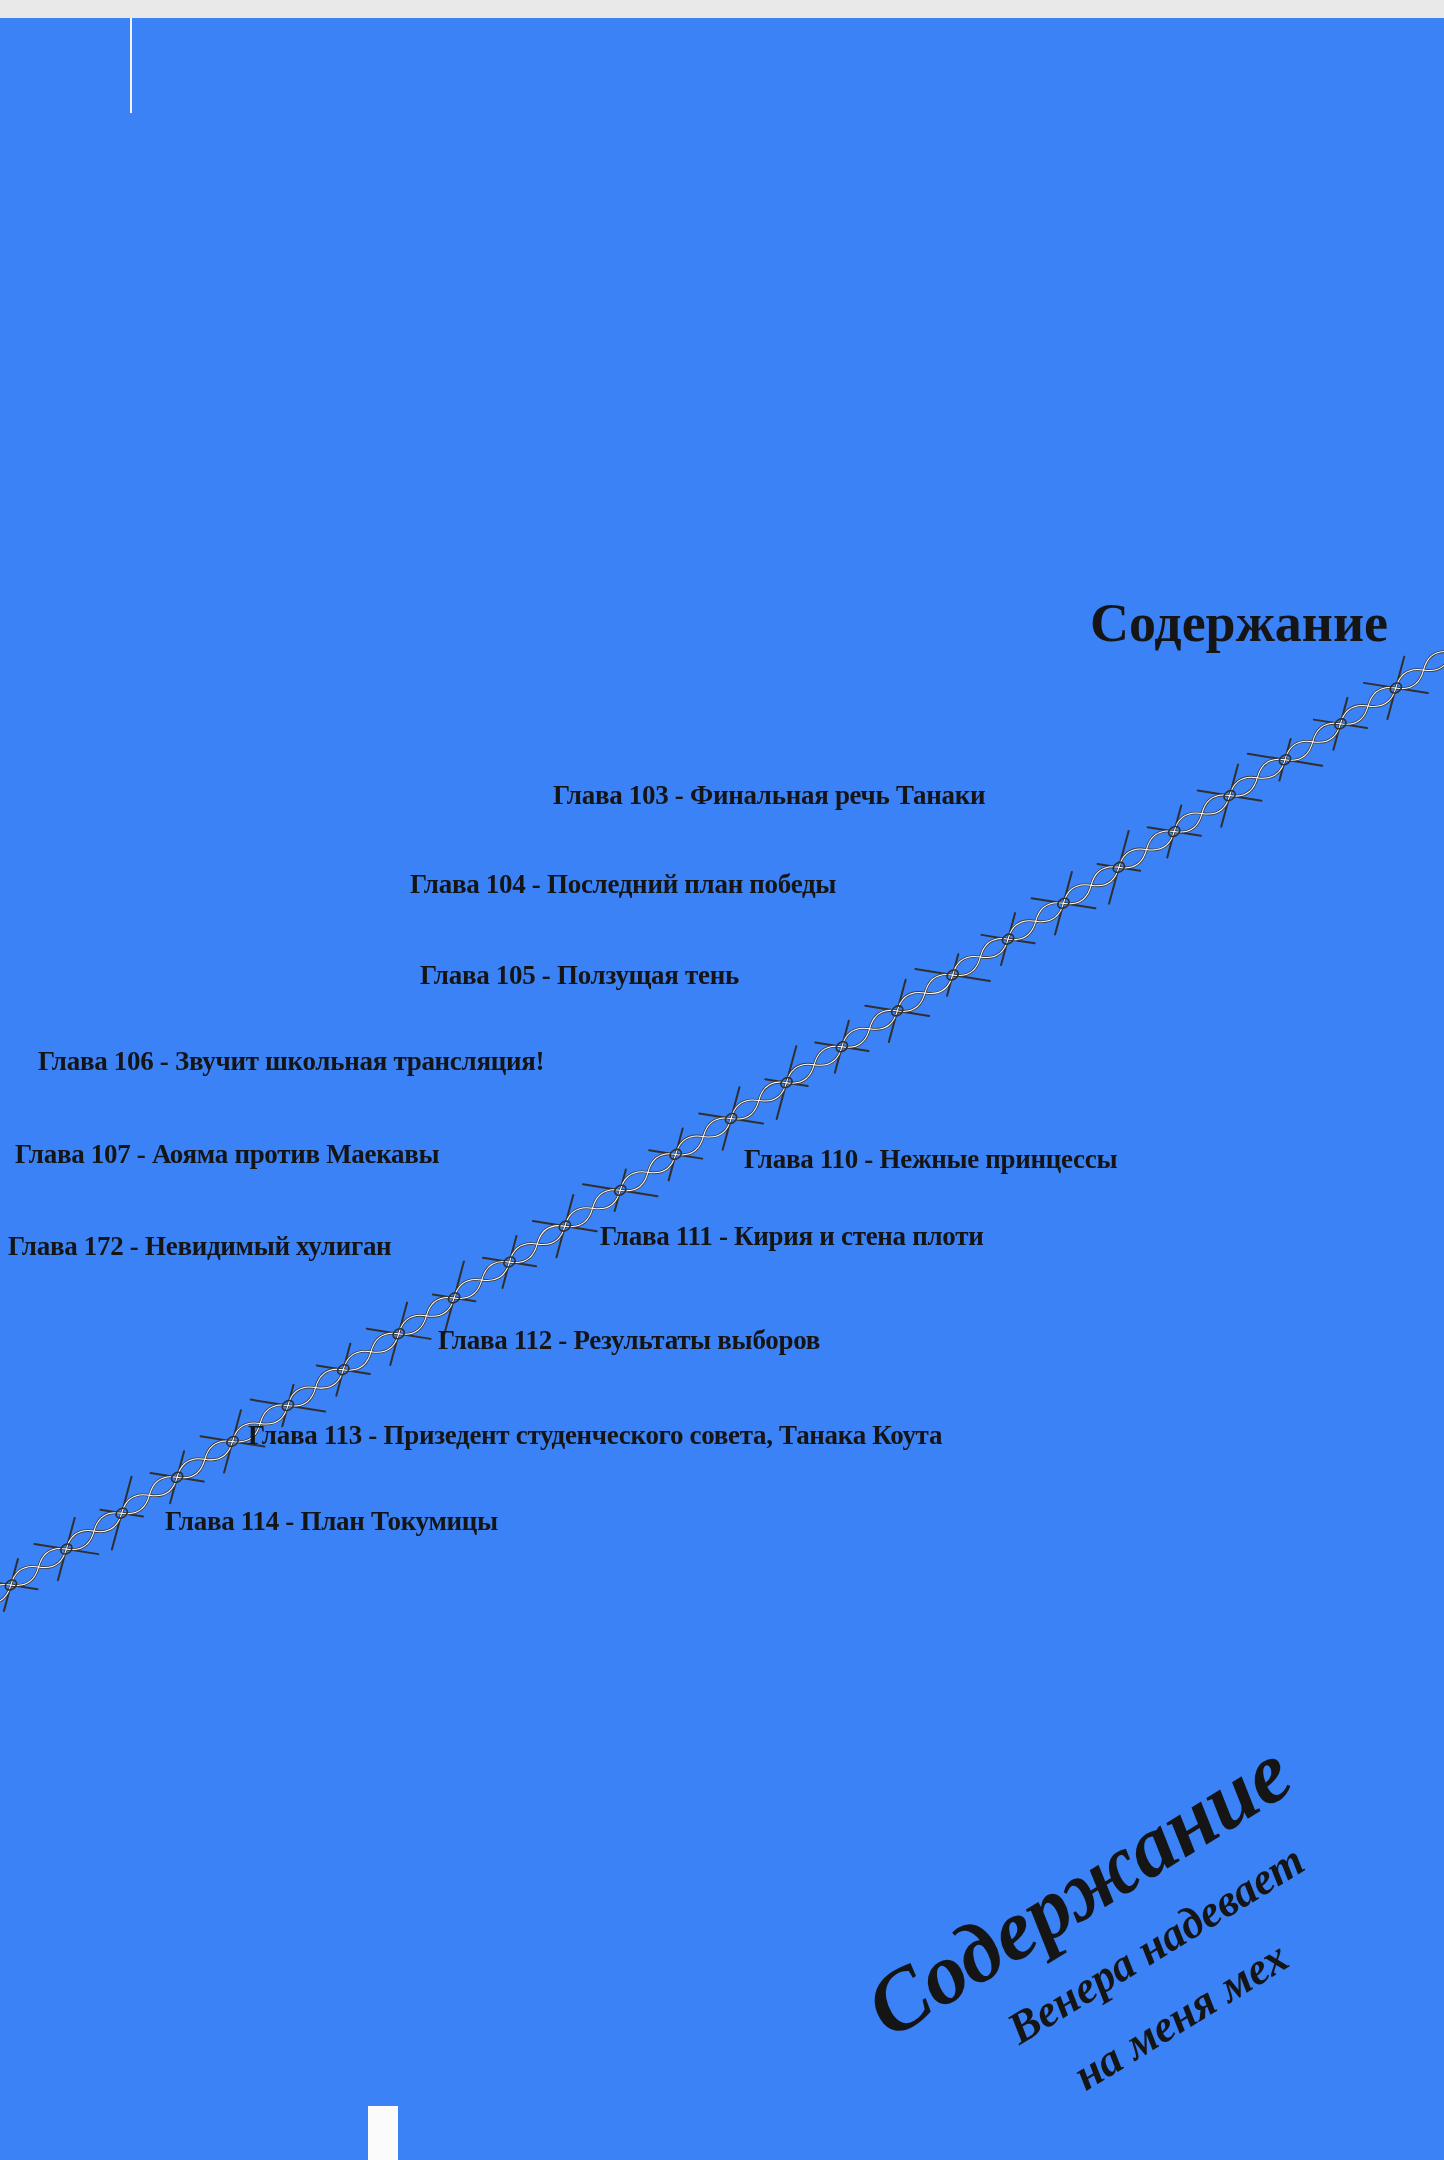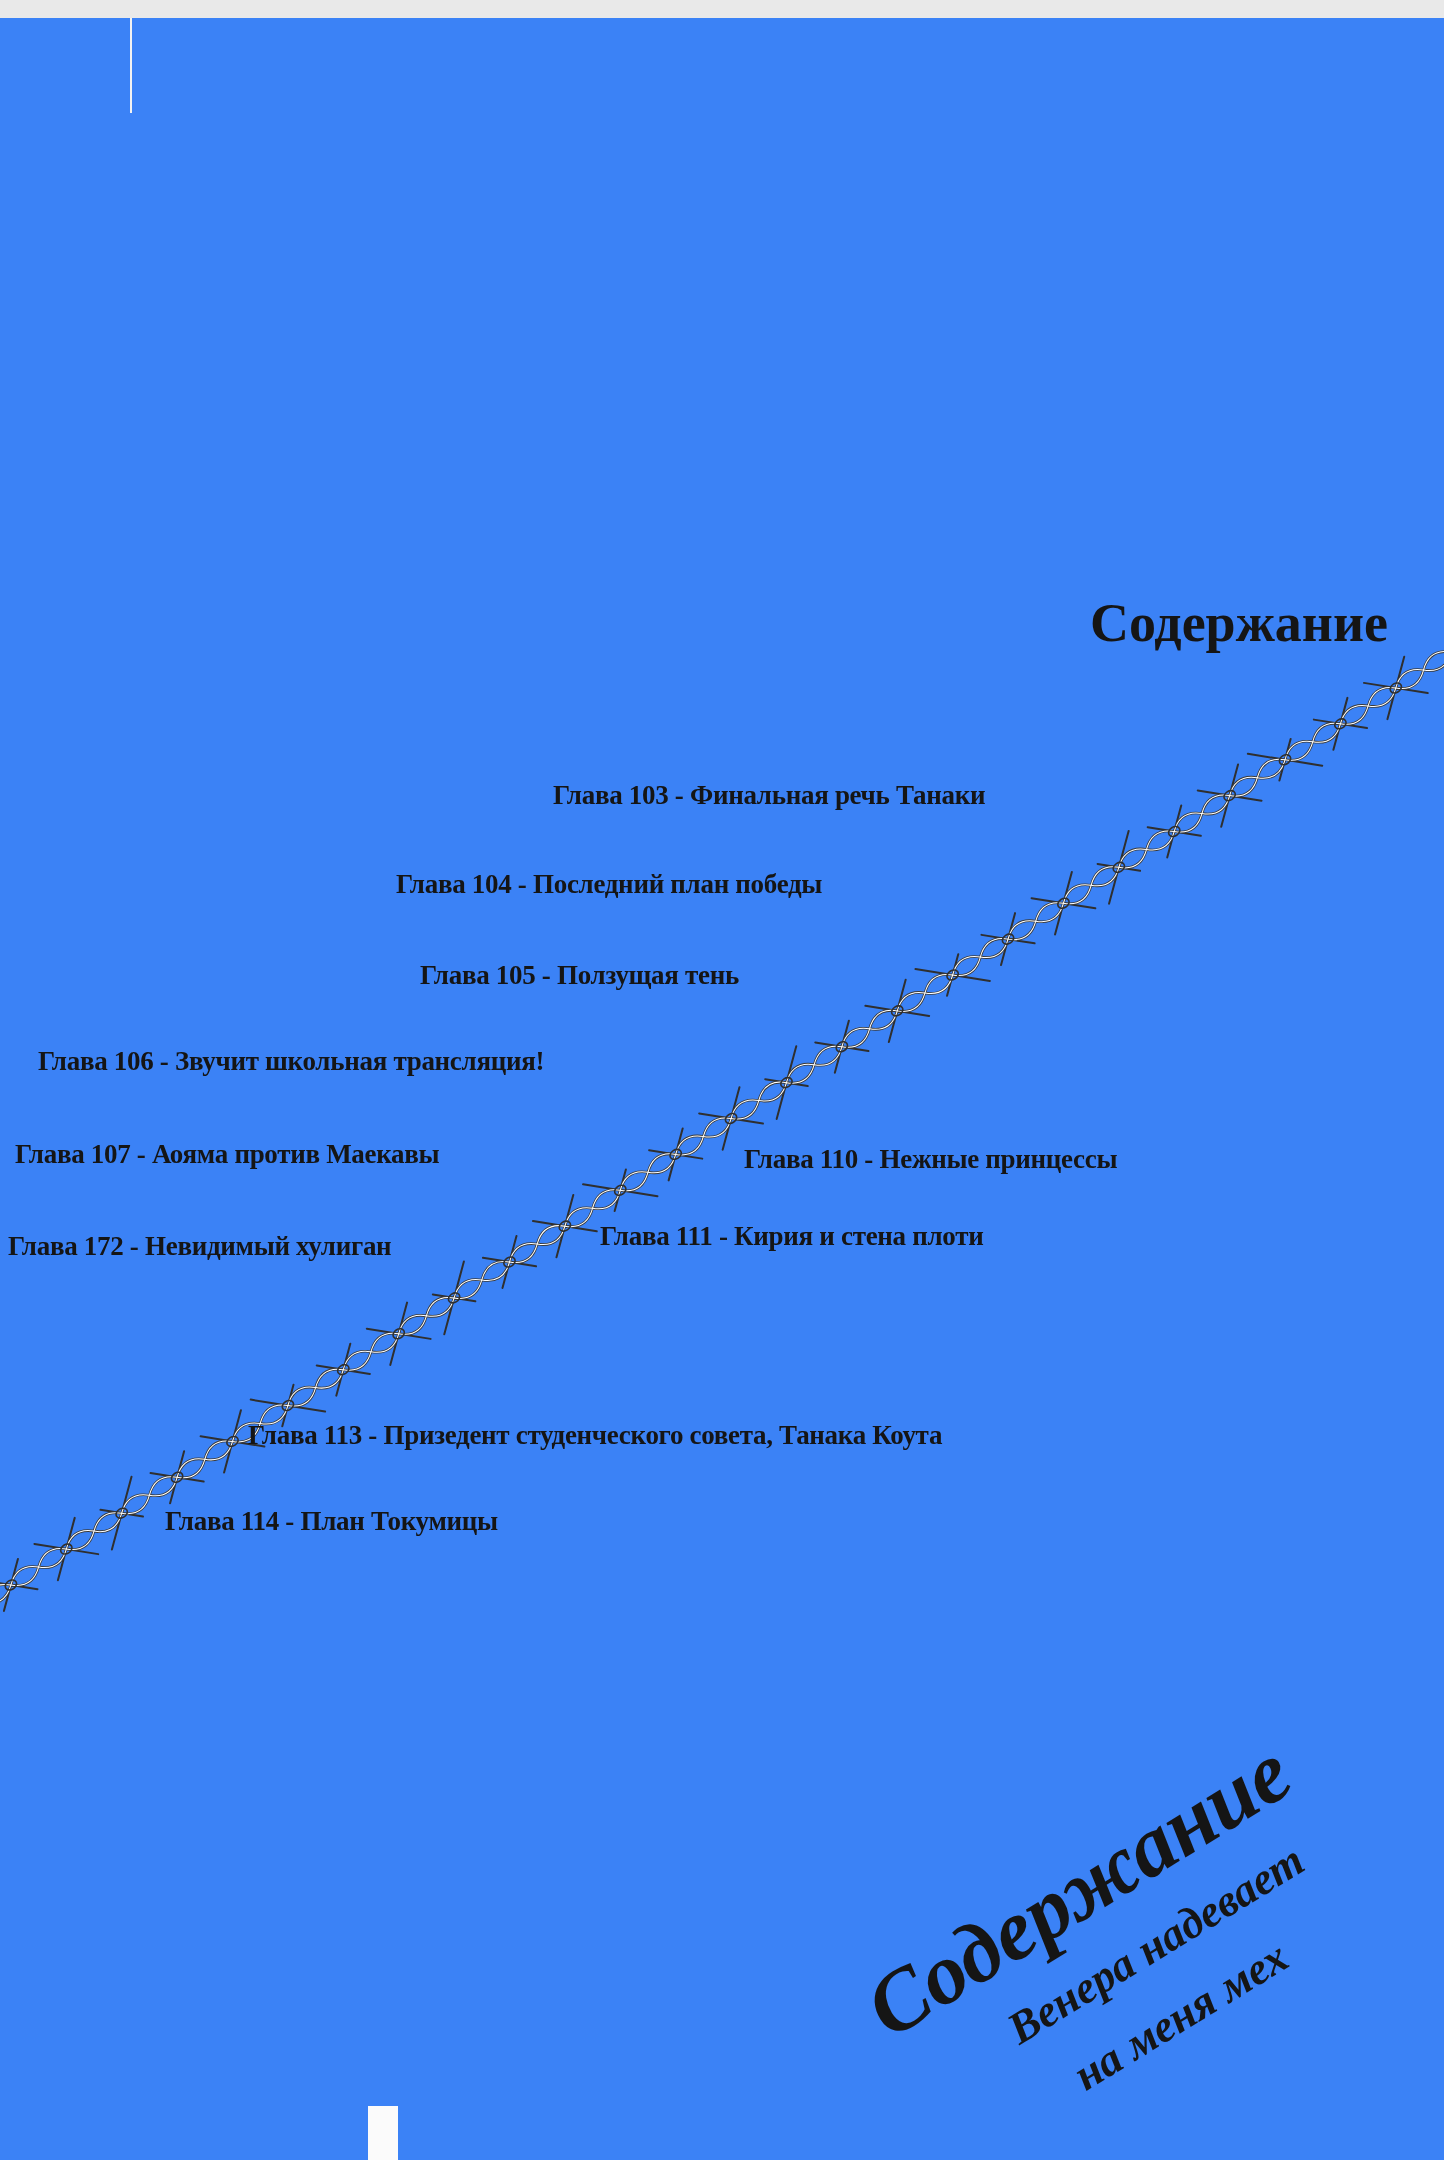--- a/index.html
+++ b/index.html
@@ -56,27 +56,28 @@
         <path d="M7 0 a6 4.5 0 1 0 12 0 a6 4.5 0 1 0 -12 0 M73 0 a6 4.5 0 1 0 12 0 a6 4.5 0 1 0 -12 0 M139 0 a6 4.5 0 1 0 12 0 a6 4.5 0 1 0 -12 0 M205 0 a6 4.5 0 1 0 12 0 a6 4.5 0 1 0 -12 0 M271 0 a6 4.5 0 1 0 12 0 a6 4.5 0 1 0 -12 0 M337 0 a6 4.5 0 1 0 12 0 a6 4.5 0 1 0 -12 0 M403 0 a6 4.5 0 1 0 12 0 a6 4.5 0 1 0 -12 0 M469 0 a6 4.5 0 1 0 12 0 a6 4.5 0 1 0 -12 0 M535 0 a6 4.5 0 1 0 12 0 a6 4.5 0 1 0 -12 0 M601 0 a6 4.5 0 1 0 12 0 a6 4.5 0 1 0 -12 0 M667 0 a6 4.5 0 1 0 12 0 a6 4.5 0 1 0 -12 0 M733 0 a6 4.5 0 1 0 12 0 a6 4.5 0 1 0 -12 0 M799 0 a6 4.5 0 1 0 12 0 a6 4.5 0 1 0 -12 0 M865 0 a6 4.5 0 1 0 12 0 a6 4.5 0 1 0 -12 0 M931 0 a6 4.5 0 1 0 12 0 a6 4.5 0 1 0 -12 0 M997 0 a6 4.5 0 1 0 12 0 a6 4.5 0 1 0 -12 0 M1063 0 a6 4.5 0 1 0 12 0 a6 4.5 0 1 0 -12 0 M1129 0 a6 4.5 0 1 0 12 0 a6 4.5 0 1 0 -12 0 M1195 0 a6 4.5 0 1 0 12 0 a6 4.5 0 1 0 -12 0 M1261 0 a6 4.5 0 1 0 12 0 a6 4.5 0 1 0 -12 0 M1327 0 a6 4.5 0 1 0 12 0 a6 4.5 0 1 0 -12 0 M1393 0 a6 4.5 0 1 0 12 0 a6 4.5 0 1 0 -12 0 M1459 0 a6 4.5 0 1 0 12 0 a6 4.5 0 1 0 -12 0 M1525 0 a6 4.5 0 1 0 12 0 a6 4.5 0 1 0 -12 0 M1591 0 a6 4.5 0 1 0 12 0 a6 4.5 0 1 0 -12 0 M1657 0 a6 4.5 0 1 0 12 0 a6 4.5 0 1 0 -12 0 " fill="none" stroke="#2f2f2f" stroke-width="1.6" stroke-linecap="round"></path>
       </g>
   </svg>
 
   <div class="artifact-v"></div>
   <div class="artifact-b"></div>
 
   <div class="page-title">Содержание</div>
 
   <div class="chapter" style="left:553px;top:762px">Глава 103 - Финальная речь Танаки</div>
-  <div class="chapter" style="left:396px;top:851px">Глава 104 - Последний план победы</div>
+  <div class="chapter" style="left:410px;top:851px">Глава 104 - Последний план победы</div>
   <div class="chapter" style="left:420px;top:942px">Глава 105 - Ползущая тень</div>
   <div class="chapter" style="left:38px;top:1028px">Глава 106 - Звучит школьная трансляция!</div>
   <div class="chapter" style="left:15px;top:1121px">Глава 107 - Аояма против Маекавы</div>
   <div class="chapter" style="left:744px;top:1126px">Глава 110 - Нежные принцессы</div>
   <div class="chapter" style="left:600px;top:1203px">Глава 111 - Кирия и стена плоти</div>
   <div class="chapter" style="left:8px;top:1213px">Глава 172 - Невидимый хулиган</div>
+  <div class="chapter" style="left:438px;top:1307px">Глава 112 - Результаты выборов</div>
   <div class="chapter" style="left:248px;top:1402px">Глава 113 - Призедент студенческого совета, Танака Коута</div>
   <div class="chapter" style="left:165px;top:1488px">Глава 114 - План Токумицы</div>
 
   <div class="corner-title">Содержание</div>
   <div class="corner-subtitle">
     <span class="line1">Венера надевает</span>
     <span class="line2">на меня мех</span>
   </div>
 
 </div>

